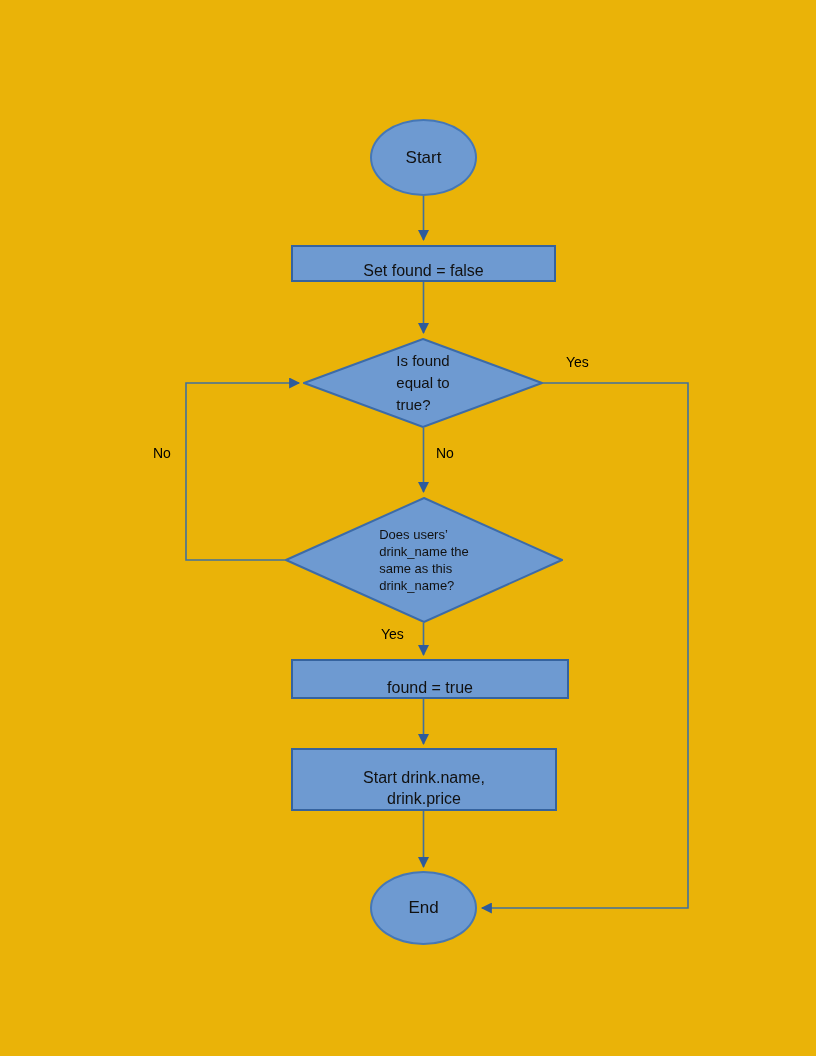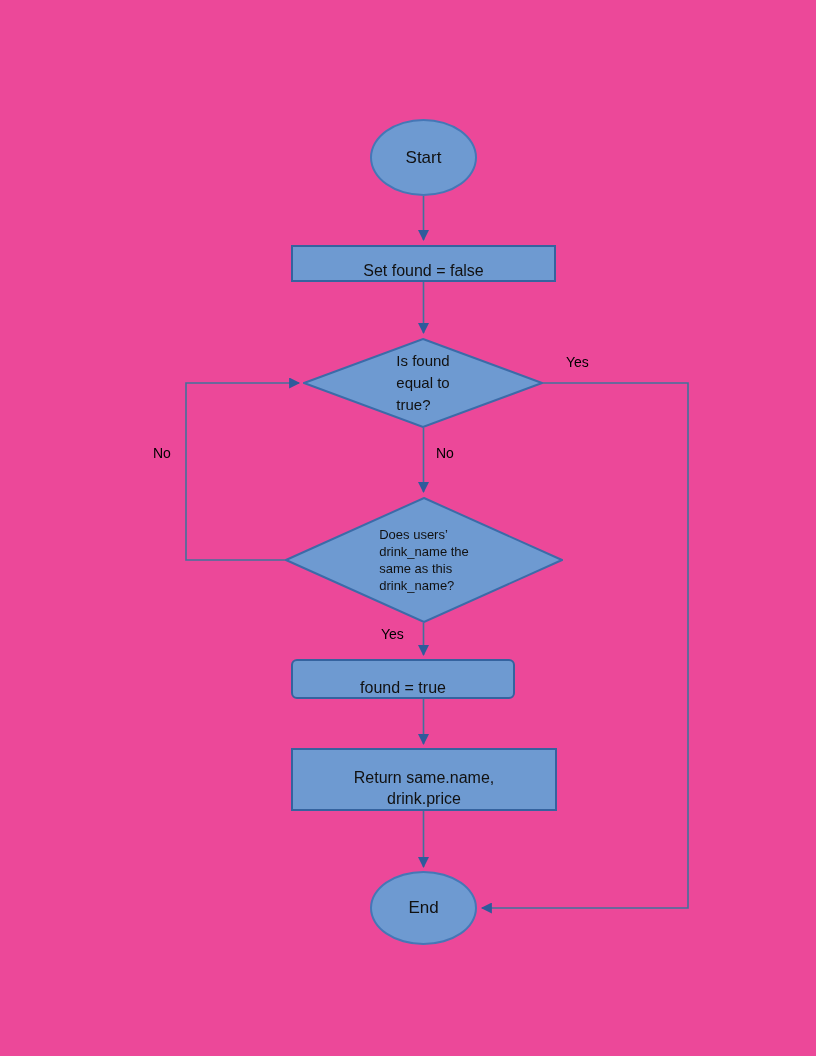--- a/index.html
+++ b/index.html
@@ -1,20 +1,20 @@
 <!DOCTYPE html>
 <html><head>
 <meta charset="utf-8">
 <style>
   html, body { margin: 0; padding: 0; background: #ffffff; }
   .canvas {
     position: relative;
     width: 816px;
     height: 1056px;
-    background: #ec4899;
+    background: #eab308;
     font-family: "Liberation Sans", sans-serif;
     overflow: hidden;
   }
   .edges {
     position: absolute;
     left: 0; top: 0;
     width: 816px; height: 1056px;
     pointer-events: none;
   }
   .node {
@@ -100,26 +100,26 @@
   <div class="node diamond" style="left:285px; top:497px; width:278px; height:126px;">
     <svg width="278" height="126" viewBox="0 0 278 126">
       <polygon points="139,1 277,63 139,125 1,63" fill="#6e9ad1" stroke="#3c6ba8" stroke-width="2"></polygon>
     </svg>
     <div class="dtext dtext-small">Does users’
 drink_name the
 same as this
 drink_name?</div>
   </div>
 
-  <div class="node process" style="left:291px; top:659px; width:224px; height:40px;border-radius:6px;">
+  <div class="node process" style="left:291px; top:659px; width:278px; height:40px;">
     <span>found = true</span>
   </div>
 
   <div class="node process" style="left:291px; top:748px; width:266px; height:63px; line-height:21px;">
-    <span>Return same.name,
+    <span>Start drink.name,
 drink.price</span>
   </div>
 
   <div class="node terminator" style="left:370px; top:871px; width:107px; height:74px;justify-content:center;">
     <span>End</span>
   </div>
 
   <div class="edge-label" style="left:566px; top:354px;">Yes</div>
   <div class="edge-label" style="left:436px; top:445px;">No</div>
   <div class="edge-label" style="left:153px; top:445px;">No</div>

